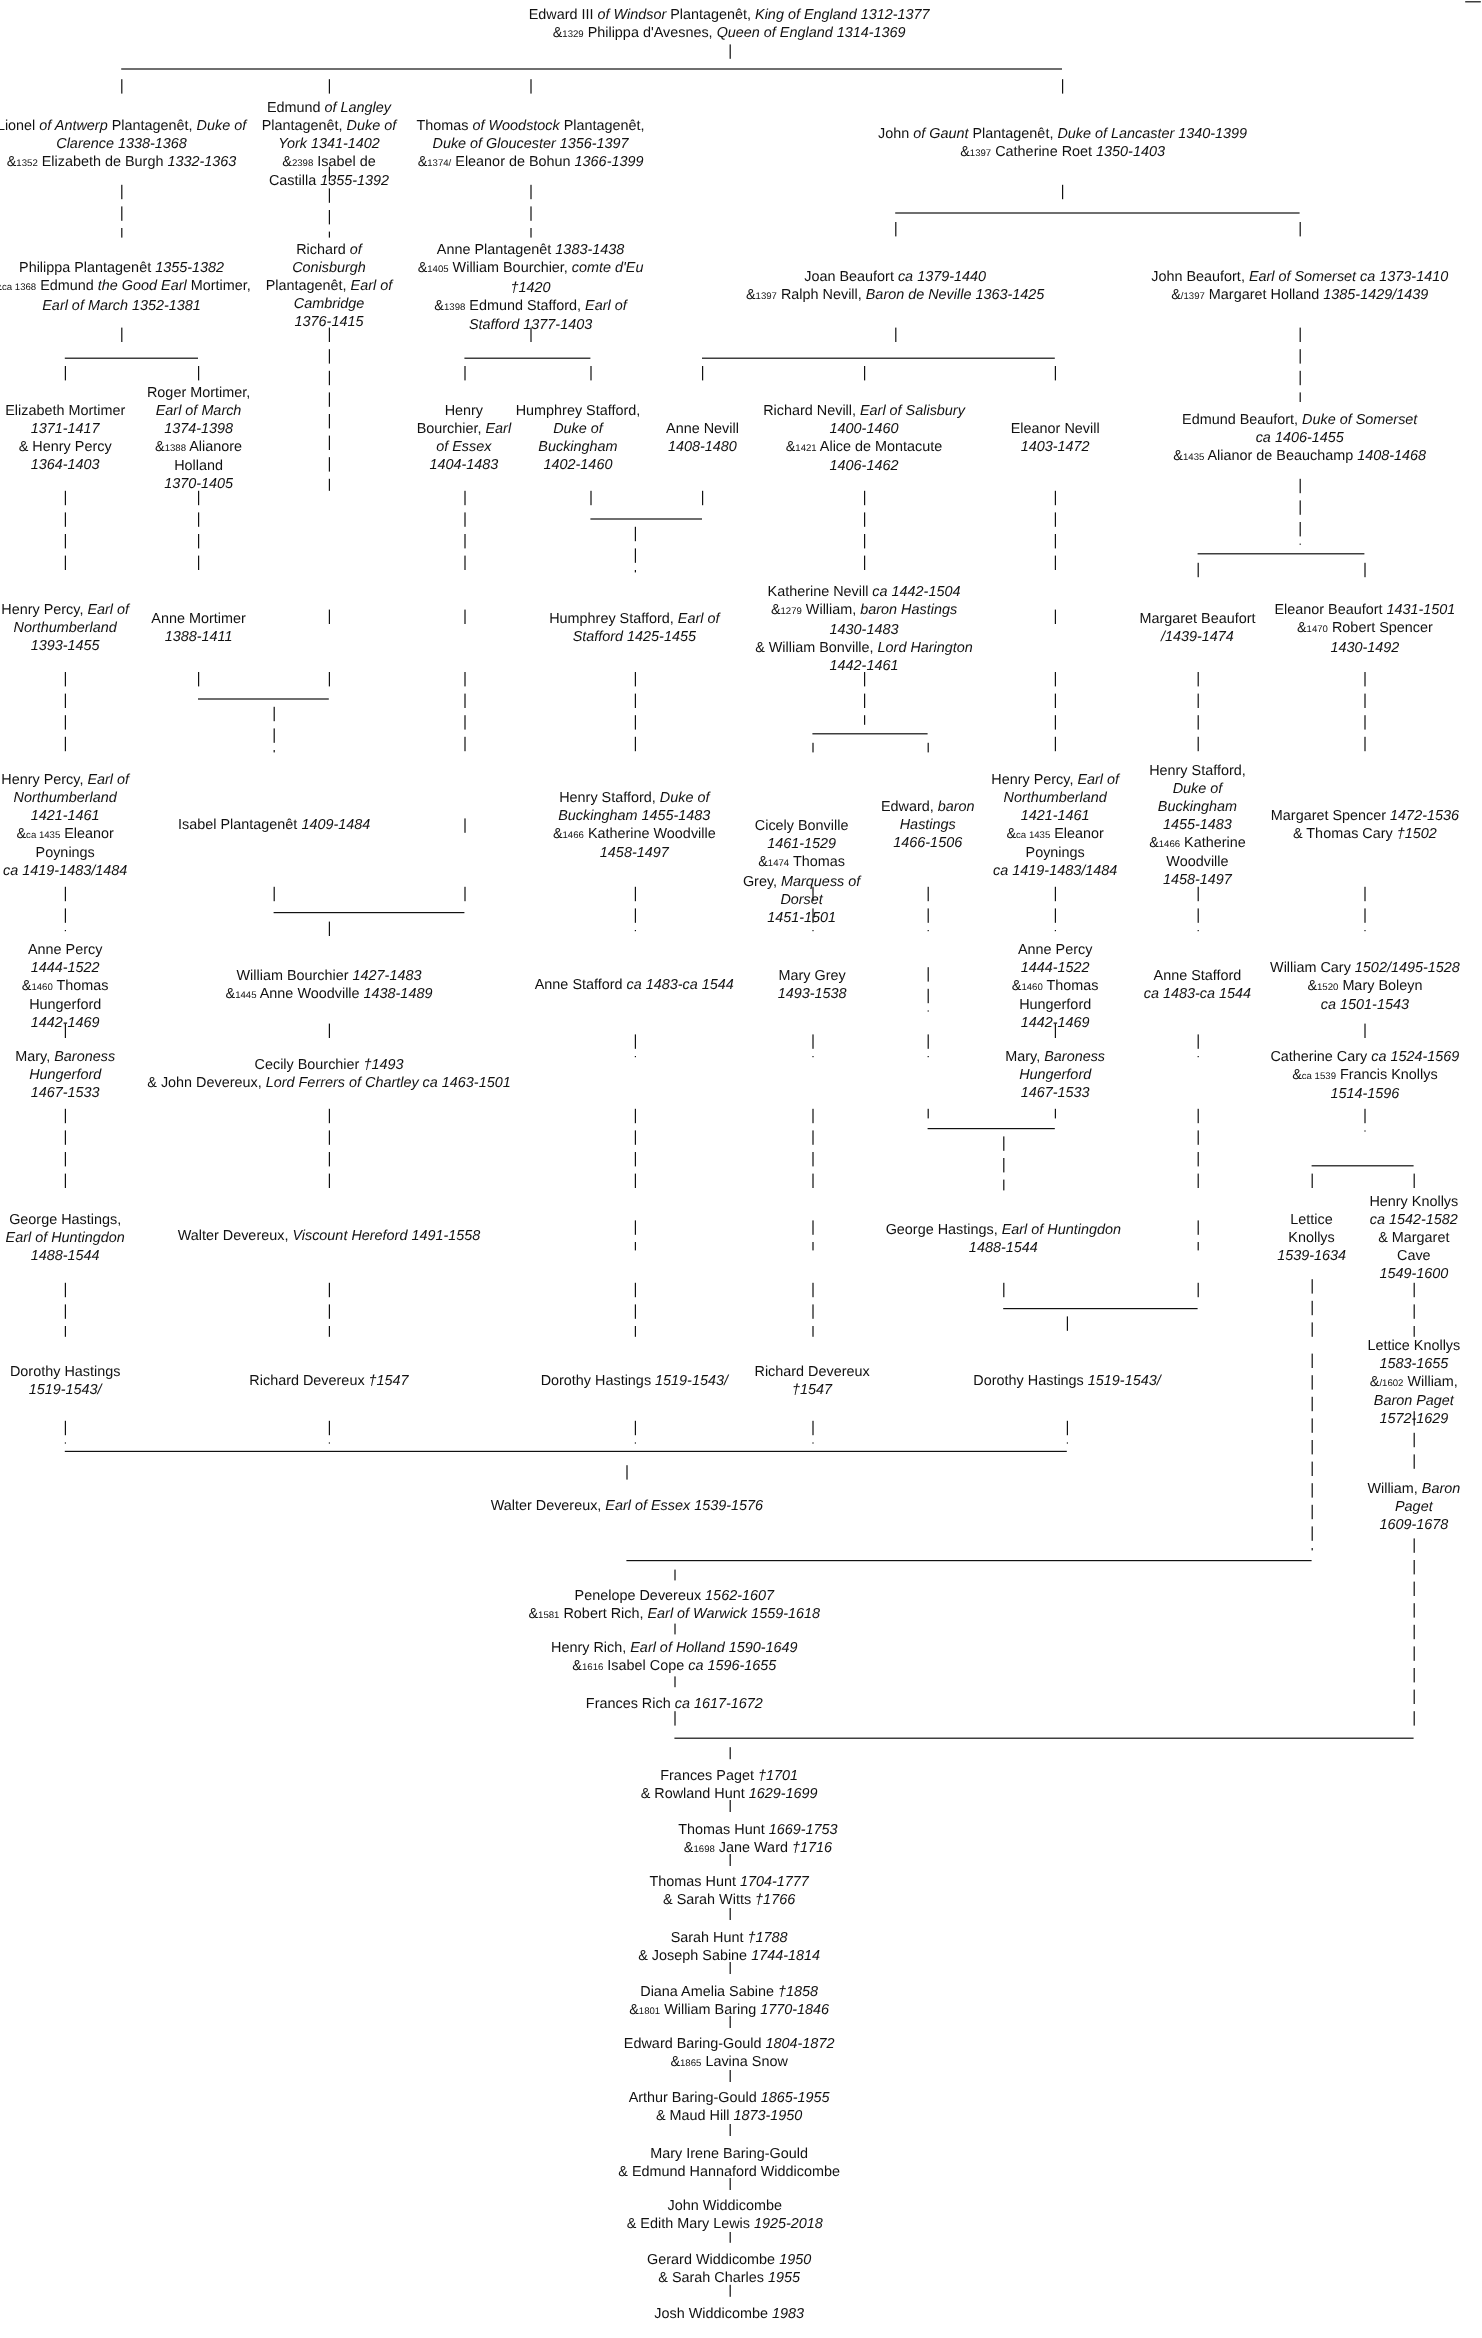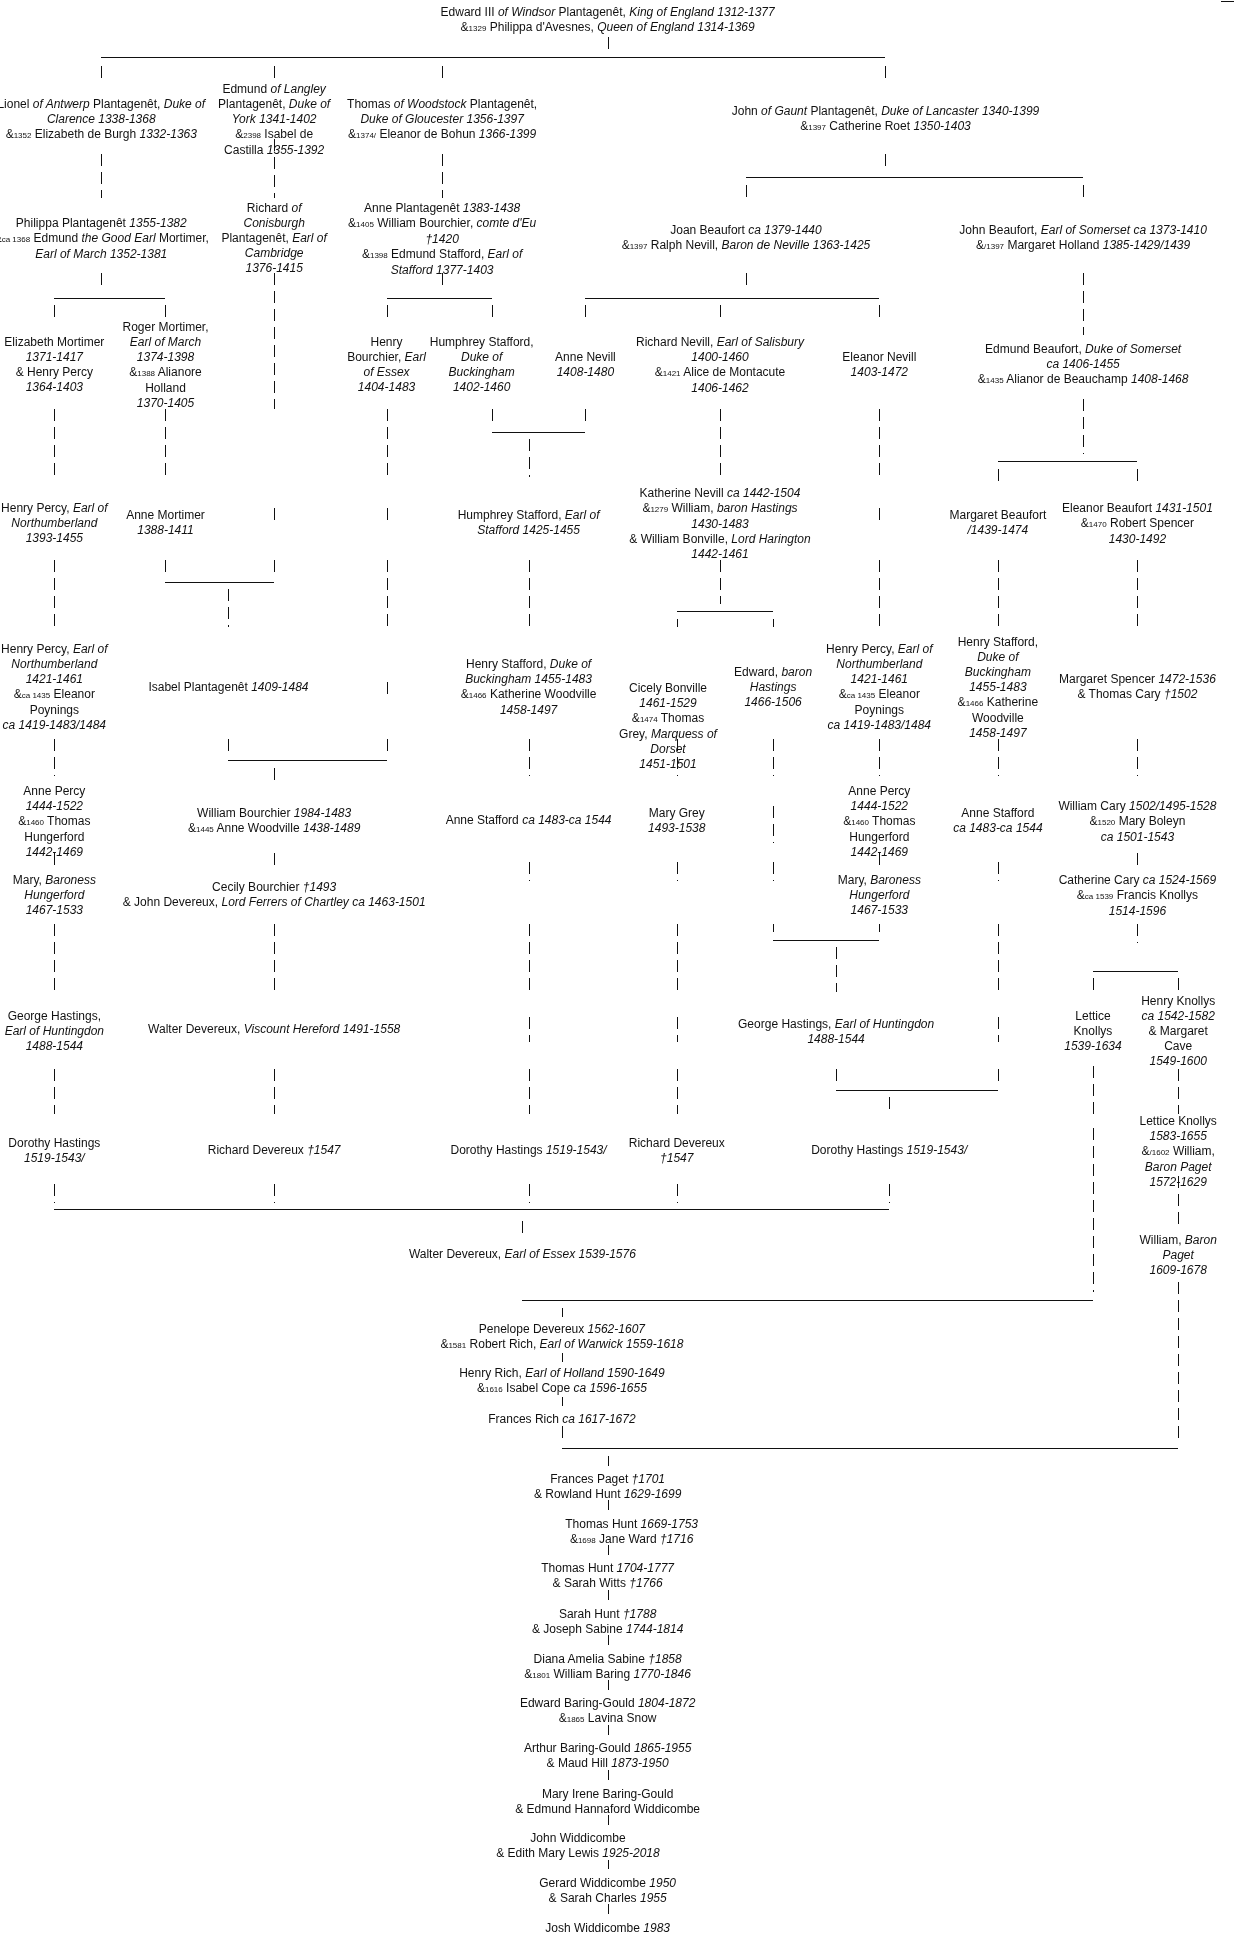--- a/index.html
+++ b/index.html
@@ -194,21 +194,21 @@
       <div>&amp; Thomas Cary <i>†1502</i></div>
     </div>
     <div class="node" style="left: 54.34px; top: 783.68px;">
       <div>Anne Percy</div>
       <div><i>1444-1522</i></div>
       <div>&amp;<span class="yr">1460</span> Thomas</div>
       <div>Hungerford</div>
       <div><i>1442-1469</i></div>
     </div>
     <div class="node" style="left: 274.17px; top: 806px;">
-      <div>William Bourchier <i>1984-1483</i></div>
+      <div>William Bourchier <i>1427-1483</i></div>
       <div>&amp;<span class="yr">1445</span> Anne Woodville <i>1438-1489</i></div>
     </div>
     <div class="node" style="left: 528.58px; top: 813.44px;">
       <div>Anne Stafford <i>ca 1483-ca 1544</i></div>
     </div>
     <div class="node" style="left: 676.78px; top: 806px;">
       <div>Mary Grey</div>
       <div><i>1493-1538</i></div>
     </div>
     <div class="node" style="left: 879.32px; top: 783.68px;">
@@ -338,21 +338,21 @@
       <div>&amp;<span class="yr">1865</span> Lavina Snow</div>
     </div>
     <div class="node" style="left: 607.62px; top: 1740.96px;">
       <div>Arthur Baring-Gould <i>1865-1955</i></div>
       <div>&amp; Maud Hill <i>1873-1950</i></div>
     </div>
     <div class="node" style="left: 607.62px; top: 1786.84px;">
       <div>Mary Irene Baring-Gould</div>
       <div>&amp; Edmund Hannaford Widdicombe</div>
     </div>
-    <div class="node" style="left: 578px; top: 1831.48px;">
+    <div class="node" style="left: 604px; top: 1831.48px;">
       <div>John Widdicombe</div>
       <div>&amp; Edith Mary Lewis <i>1925-2018</i></div>
     </div>
     <div class="node" style="left: 607.62px; top: 1876.12px;">
       <div>Gerard Widdicombe <i>1950</i></div>
       <div>&amp; Sarah Charles <i>1955</i></div>
     </div>
     <div class="node" style="left: 607.62px; top: 1920.76px;">
       <div>Josh Widdicombe <i>1983</i></div>
     </div>

